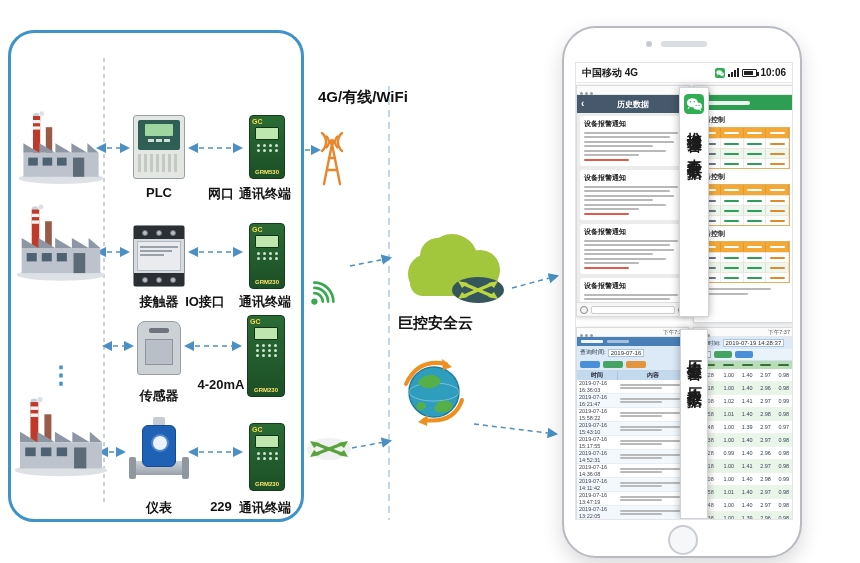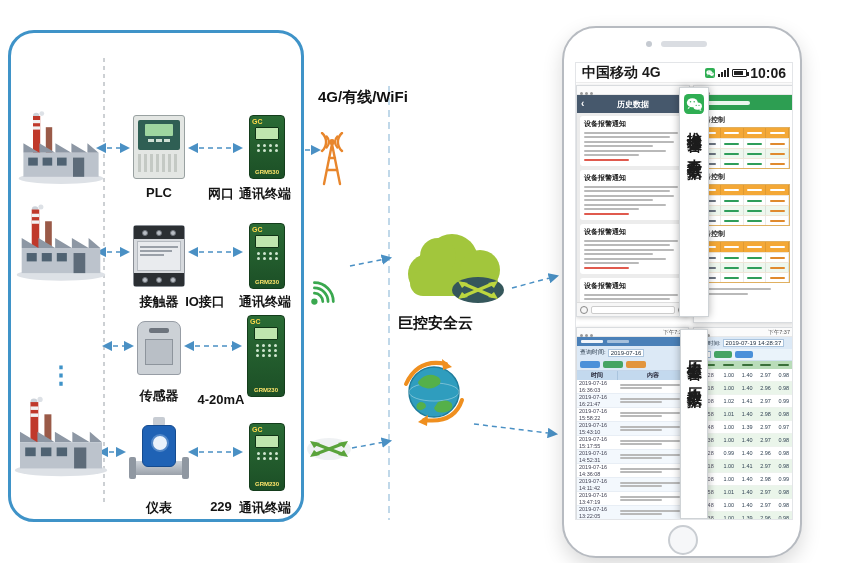--- a/index.html
+++ b/index.html
@@ -61,21 +61,21 @@
   .globe-svg{position:absolute;left:400px;top:350px;width:70px;height:78px}
   .router-green{position:absolute;left:304px;top:428px;width:50px;height:38px}
 
   
   .phone{position:absolute;left:562px;top:26px;width:240px;height:532px;background:#fff;border:2px solid #b7bbc1;border-radius:34px;box-shadow:0 8px 20px rgba(0,0,0,.15)}
   .speaker{position:absolute;left:97px;top:13px;width:46px;height:6px;background:#dadde2;border-radius:3px}
   .camera{position:absolute;left:82px;top:13px;width:6px;height:6px;background:#c5cad1;border-radius:50%}
   .home-btn{position:absolute;left:104px;top:497px;width:30px;height:30px;border:2px solid #c9cdd2;border-radius:50%;background:#f6f7f9}
   .screen{position:absolute;left:11px;top:34px;width:218px;height:458px;border:1px solid #e3e5e8;background:#fff;overflow:hidden}
 
-  .statusbar{height:20px;display:flex;align-items:center;padding:0 6px;background:#fff;border-bottom:1px solid #eee;font-size:14px;font-weight:700;color:#1a1a1a}
+  .statusbar{height:20px;display:flex;align-items:center;padding:0 6px;background:#fff;border-bottom:1px solid #eee;font-size:10px;font-weight:700;color:#1a1a1a}
   .sb-right{margin-left:auto;display:flex;align-items:center;gap:3px}
   .wx-mini{width:10px;height:10px}
   .sig{display:flex;align-items:flex-end;gap:1px}
   .sig i{width:2px;background:#222;display:block}
   .batt{width:15px;height:8px;border:1px solid #222;border-radius:1px;position:relative}
   .batt i{position:absolute;left:1px;top:1px;bottom:1px;width:9px;background:#222;display:block}
   .batt::after{content:"";position:absolute;right:-3px;top:2px;width:2px;height:4px;background:#222}
 
   .piece{position:absolute;background:#fff;border:1px solid #d9dcdf;box-shadow:0 1px 4px rgba(0,0,0,.18);overflow:hidden}
   .chat{left:0;top:22px;width:114px;height:232px;display:flex;flex-direction:column}
@@ -319,21 +319,21 @@
       <span class="model">GRM230</span>
     </div>
 
     <div class="lbl" style="left:122px;top:152px;width:52px">PLC</div>
     <div class="lbl" style="left:184px;top:152px;width:52px">网口</div>
     <div class="lbl" style="left:220px;top:152px;width:68px">通讯终端</div>
     <div class="lbl" style="left:118px;top:260px;width:60px">接触器</div>
     <div class="lbl" style="left:168px;top:260px;width:52px">IO接口</div>
     <div class="lbl" style="left:220px;top:260px;width:68px">通讯终端</div>
     <div class="lbl" style="left:118px;top:354px;width:60px">传感器</div>
-    <div class="lbl" style="left:182px;top:359px;width:56px">4-20mA</div>
+    <div class="lbl" style="left:182px;top:344px;width:56px">4-20mA</div>
     <div class="lbl" style="left:122px;top:466px;width:52px">仪表</div>
     <div class="lbl" style="left:188px;top:466px;width:44px">229</div>
     <div class="lbl" style="left:220px;top:466px;width:68px">通讯终端</div>
   </div>
 
   <div class="link-label">4G/有线/WiFi</div>
 
   <svg class="wifi-orange" viewBox="0 0 48 56">
     <g stroke="#e8862c" stroke-width="2.4" fill="none" stroke-linecap="round">
       <path d="M24 12 L16 52"></path>

